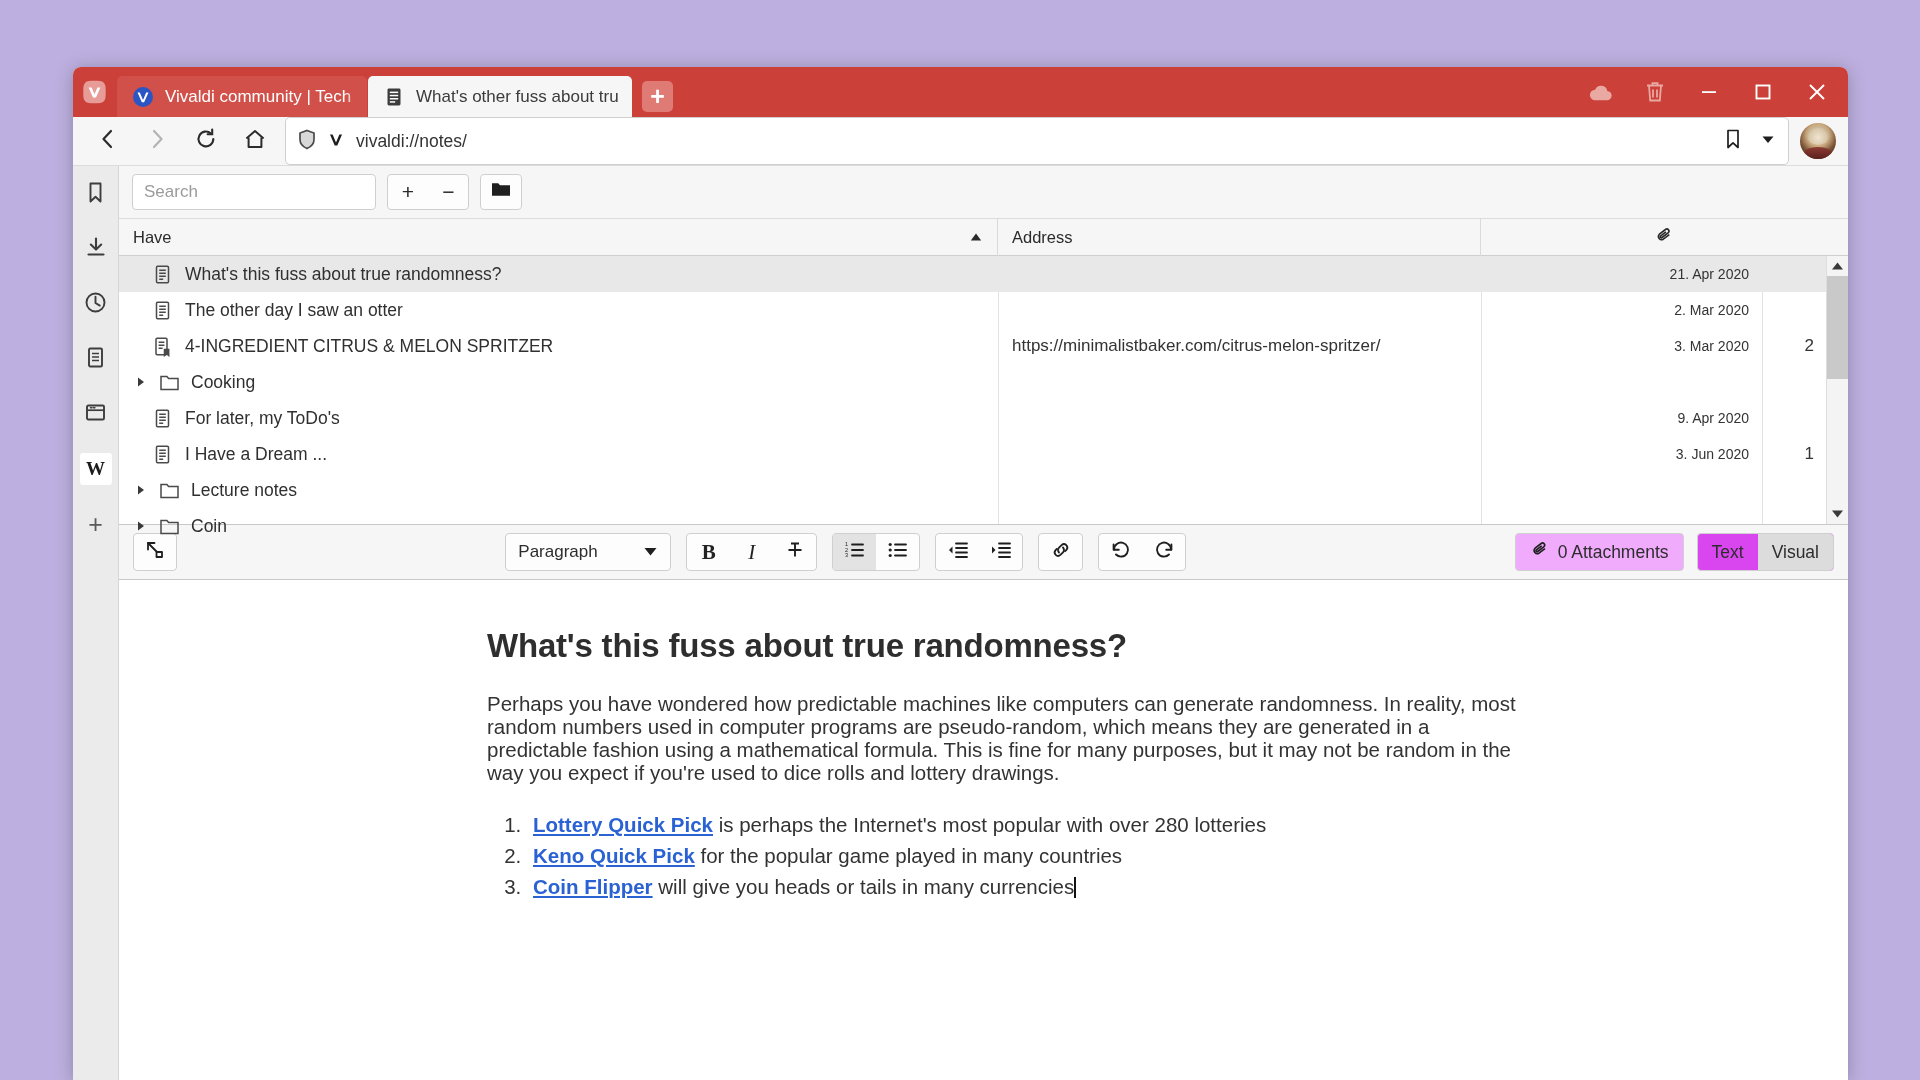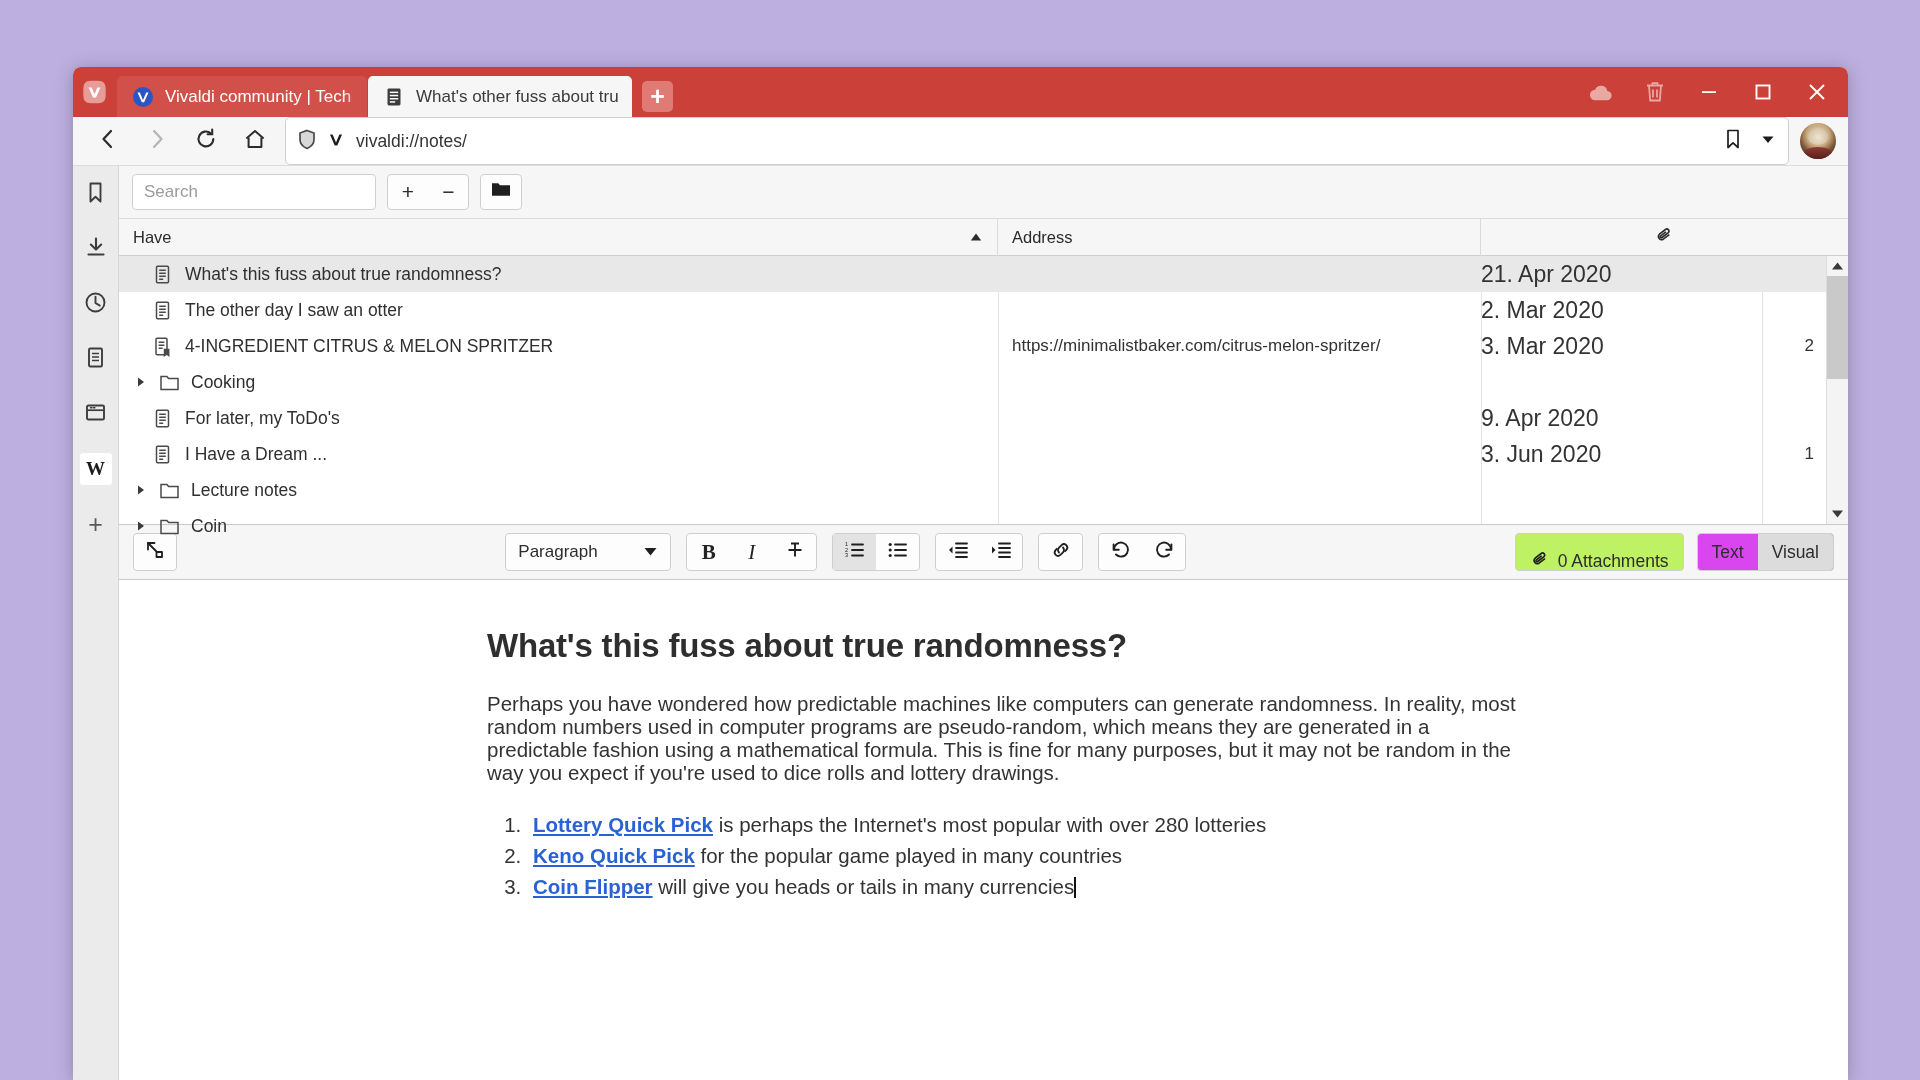--- a/index.html
+++ b/index.html
@@ -259,22 +259,22 @@
   }
   .row-icon { width: 22px; flex: none; display:flex; align-items:center; }
   .row-address {
     width: 483px; flex:none;
     padding-left: 14px;
     font-size: 17px; color: #333;
     white-space: nowrap; overflow: hidden;
   }
   .row-date {
     width: 281px; flex:none;
-    padding-right: 13px;
-    font-size: 23px; color: #333;
+    text-align: right; padding-right: 13px;
+    font-size: 14px; color: #333;
   }
   .row-attach {
     flex: 1;
     text-align: right; padding-right: 12px;
     font-size: 17px; color: #333;
   }
   
   .col-sep {
     position: absolute; top: 0; bottom: 0; width: 1px; background: #e2e2e2;
   }
@@ -338,23 +338,23 @@
     width: 44px; height: 38px;
     border: 1px solid #cfcfcf;
     border-radius: 4px;
     background: #fdfdfd;
     display: flex; align-items: center; justify-content: center;
   }
   #attachments-btn {
     height: 38px;
     border: 1px solid #cfcfcf;
     border-radius: 4px;
-    background: #bef264;
-    display: flex; gap: 8px;
-    padding: 17px 14px;
+    background: #f0abfc;
+    display: flex; align-items: center; gap: 8px;
+    padding: 3px 14px;
     font-size: 17.5px; color: #2d2d2d;
     margin-left: auto;
   }
   #mode-toggle {
     height: 38px;
     border: 1px solid #cfcfcf;
     border-radius: 4px;
     background: #d946ef;
     display: flex; align-items: stretch;
     overflow: hidden;

